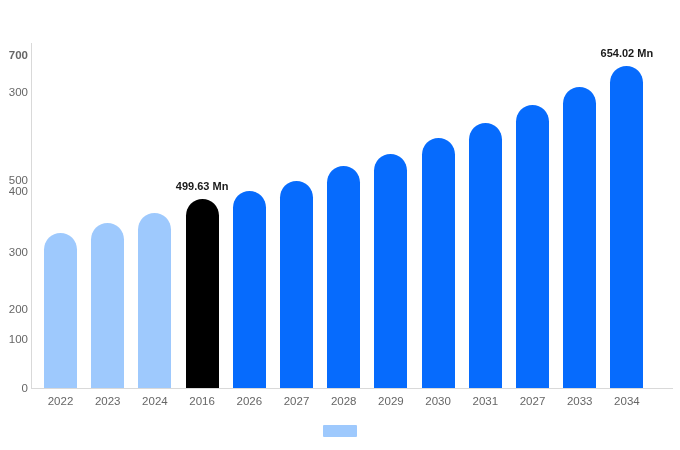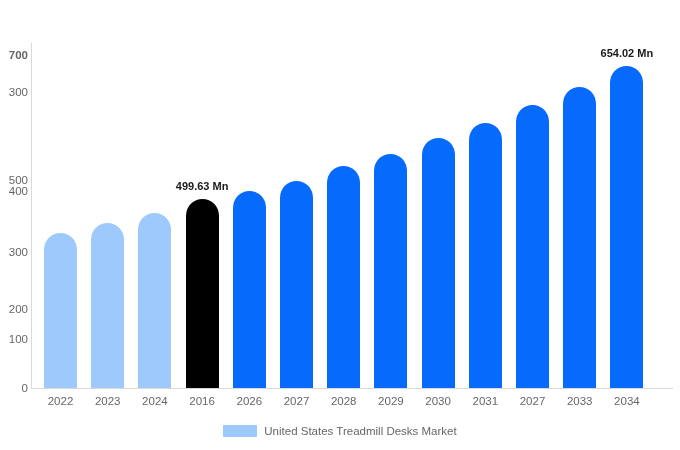--- a/index.html
+++ b/index.html
@@ -180,21 +180,20 @@
       <div class="bar-slot" style="left: 532.2px; height: 345px;">
         <div class="bar-rect" style="height: 300.643px; background: rgb(6, 107, 253);"></div>
       </div>
       <div class="bar-slot" style="left: 579.4px; height: 345px;">
         <div class="bar-rect" style="height: 322.338px; background: rgb(6, 107, 253);"></div>
       </div>
     </div>
 
   <div id="legend">
     <span id="legend-swatch" style="background: rgb(158, 201, 253);"></span>
-    <span id="legend-label">United States Treadmill Desks Market</span>
   </div>
 
 <div class="x-tick-label" style="left: 60.5px;">2022</div>
     <div class="x-tick-label" style="left: 107.7px;">2023</div>
     <div class="x-tick-label" style="left: 154.9px;">2024</div>
     <div class="x-tick-label" style="left: 202.1px;">2016</div>
     <div class="bar-value-label" style="left: 202.1px; top: 179.984px;">499.63 Mn</div>
     <div class="x-tick-label" style="left: 249.3px;">2026</div>
     <div class="x-tick-label" style="left: 296.5px;">2027</div>
     <div class="x-tick-label" style="left: 343.7px;">2028</div>

